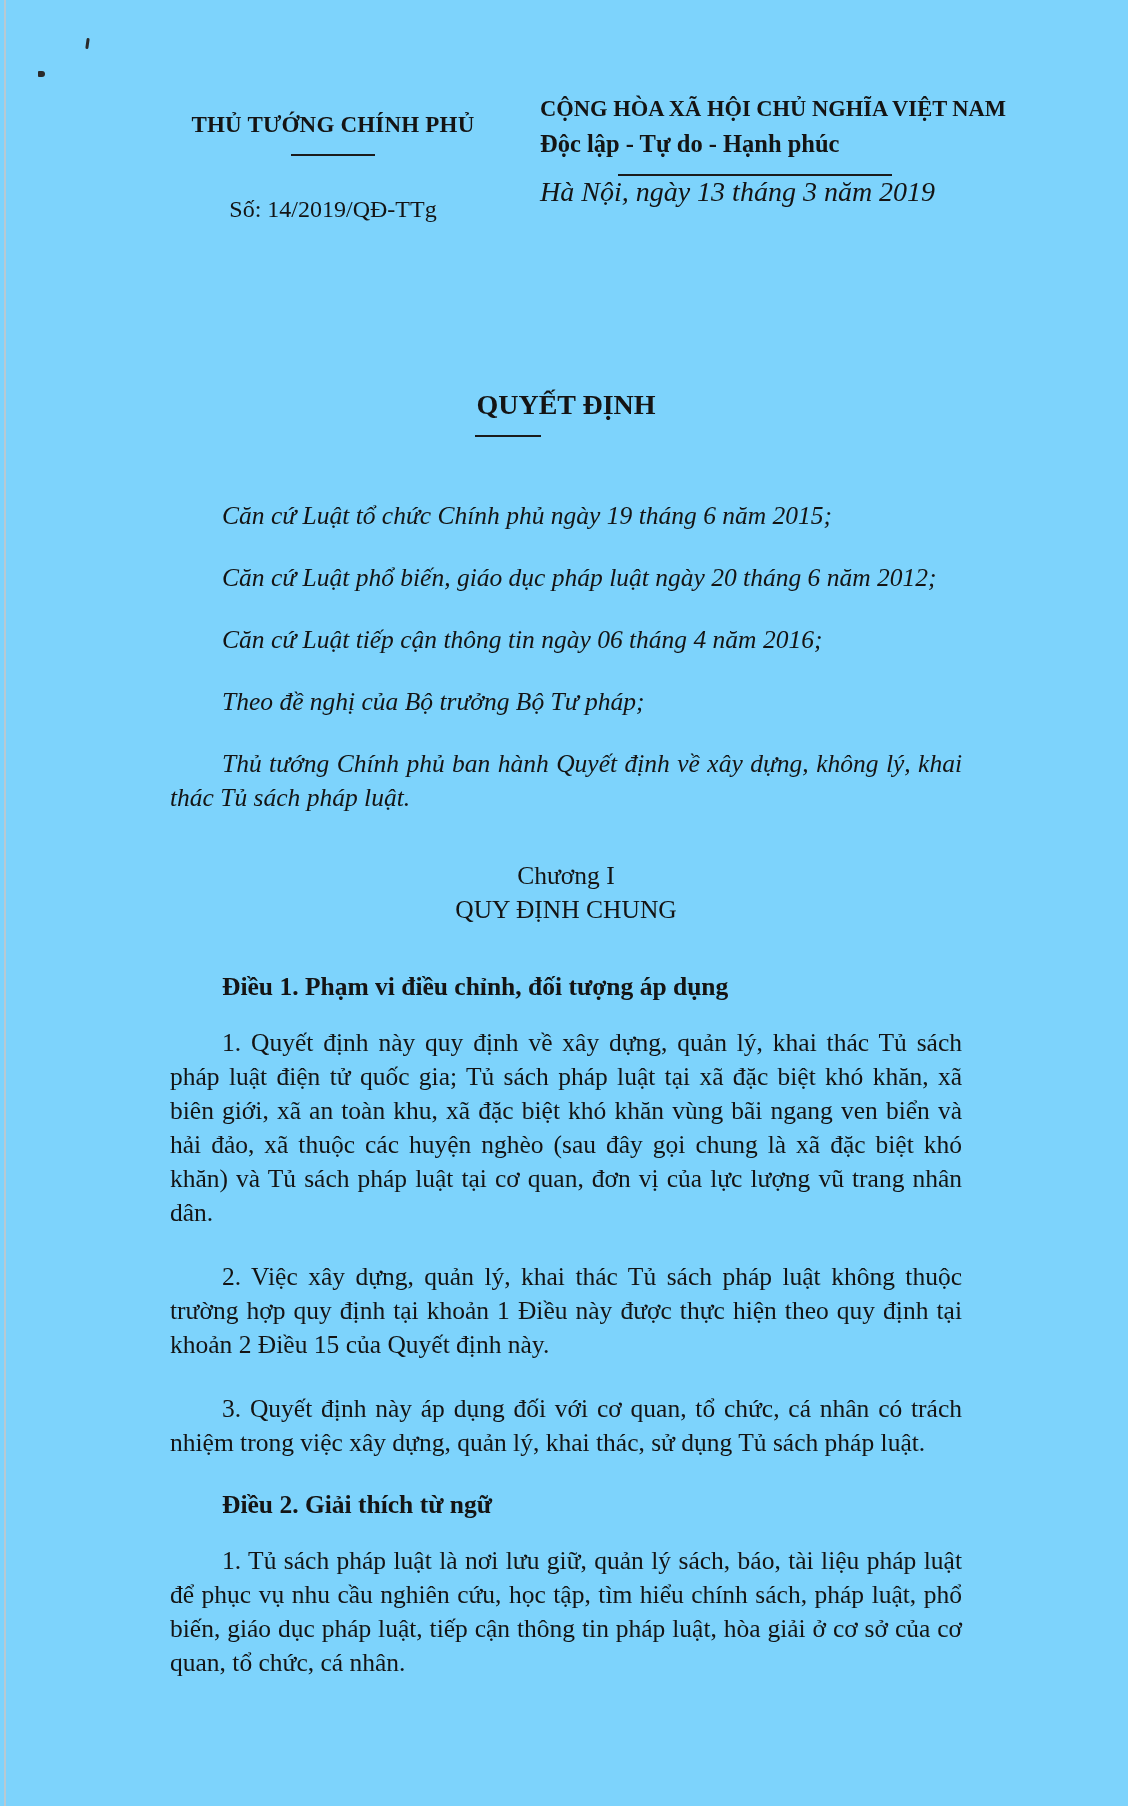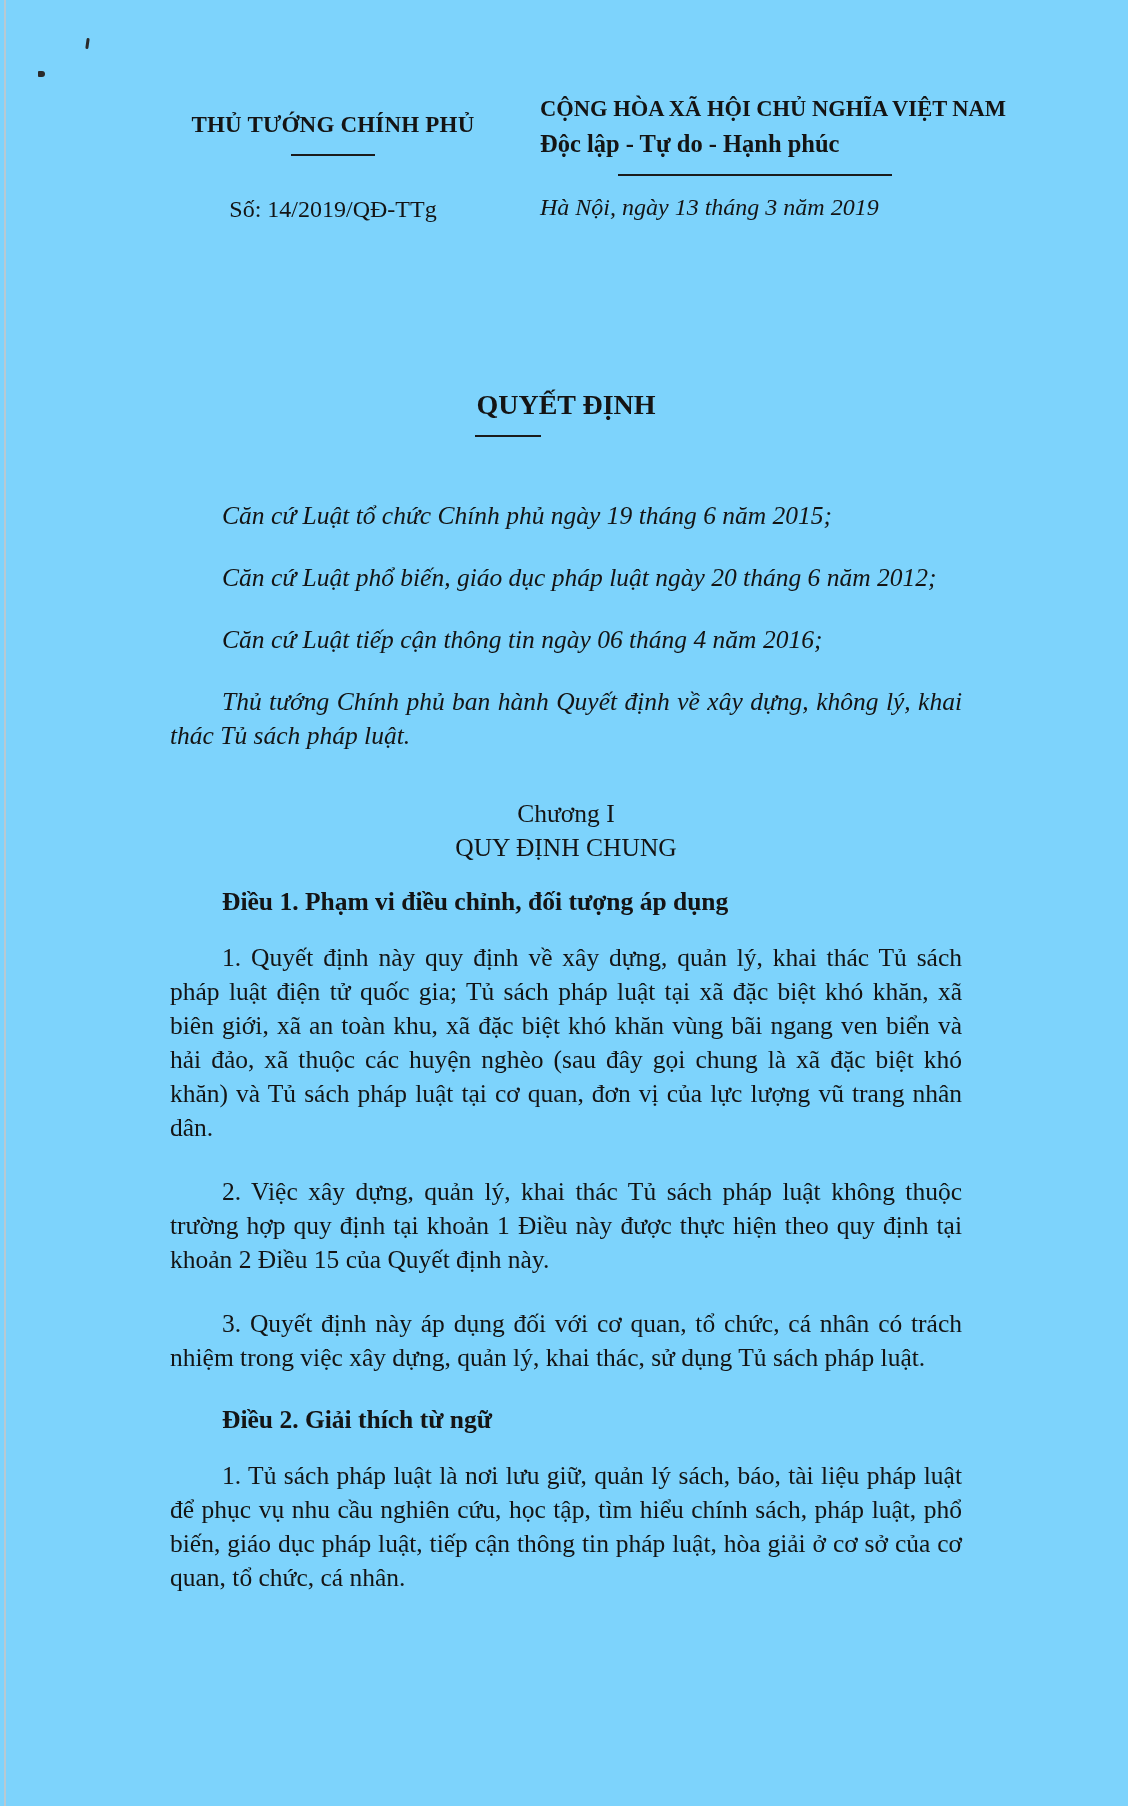--- a/index.html
+++ b/index.html
@@ -80,23 +80,22 @@
     margin-top: 8px;
     white-space: nowrap;
   }
   .motto-underline {
     width: 274px;
     height: 2px;
     background: #1b1b1b;
     margin: 16px auto 0 auto;
   }
   .place-date {
-    margin-top: 18px;
     font-style: italic;
-    font-size: 24px;
+    font-size: 28px;
     white-space: nowrap;
   }
   
   .body-col {
     position: absolute;
     left: 170px; top: 330px;
     width: 792px;
     font-size: 25.5px;
     line-height: 34px;
   }
@@ -136,21 +135,21 @@
     text-align: center;
     font-weight: normal;
   }
   .chapter-label { line-height: 34px; }
   .chapter-title { line-height: 34px; }
   .article-heading {
     font-weight: bold;
     margin: 28px 0 0 0;
     text-indent: 52px;
   }
-  .article-heading.first { margin-top: 20px; }
+  .article-heading.first { margin-top: 43px; }
   .body-col .para {
     margin: 22px 0 0 0;
     text-indent: 52px;
     text-align: justify;
   }
   .para.gap-lg { margin-top: 30px; }
 </style>
 </head>
 <body>
 
@@ -177,20 +176,21 @@
 
     <div class="title-block">
       <div class="doc-type">QUYẾT ĐỊNH</div>
       <div class="subject-underline"></div>
     </div>
 
     <div class="preamble">
       <p>Căn cứ Luật tổ chức Chính phủ ngày 19 tháng 6 năm 2015;</p>
       <p>Căn cứ Luật phổ biến, giáo dục pháp luật ngày 20 tháng 6 năm 2012;</p>
       <p>Căn cứ Luật tiếp cận thông tin ngày 06 tháng 4 năm 2016;</p>
+      <p>Theo đề nghị của Bộ trưởng Bộ Tư pháp;</p>
       <p>Thủ tướng Chính phủ ban hành Quyết định về xây dựng, không lý, khai thác Tủ sách pháp luật.</p>
     </div>
 
     <div class="chapter-block">
       <div class="chapter-label">Chương I</div>
       <div class="chapter-title">QUY ĐỊNH CHUNG</div>
     </div>
 
     <div class="article-heading first">Điều 1. Phạm vi điều chỉnh, đối tượng áp dụng</div>
     <p class="para">1. Quyết định này quy định về xây dựng, quản lý, khai thác Tủ sách pháp luật điện tử quốc gia; Tủ sách pháp luật tại xã đặc biệt khó khăn, xã biên giới, xã an toàn khu, xã đặc biệt khó khăn vùng bãi ngang ven biển và hải đảo, xã thuộc các huyện nghèo (sau đây gọi chung là xã đặc biệt khó khăn) và Tủ sách pháp luật tại cơ quan, đơn vị của lực lượng vũ trang nhân dân.</p>

